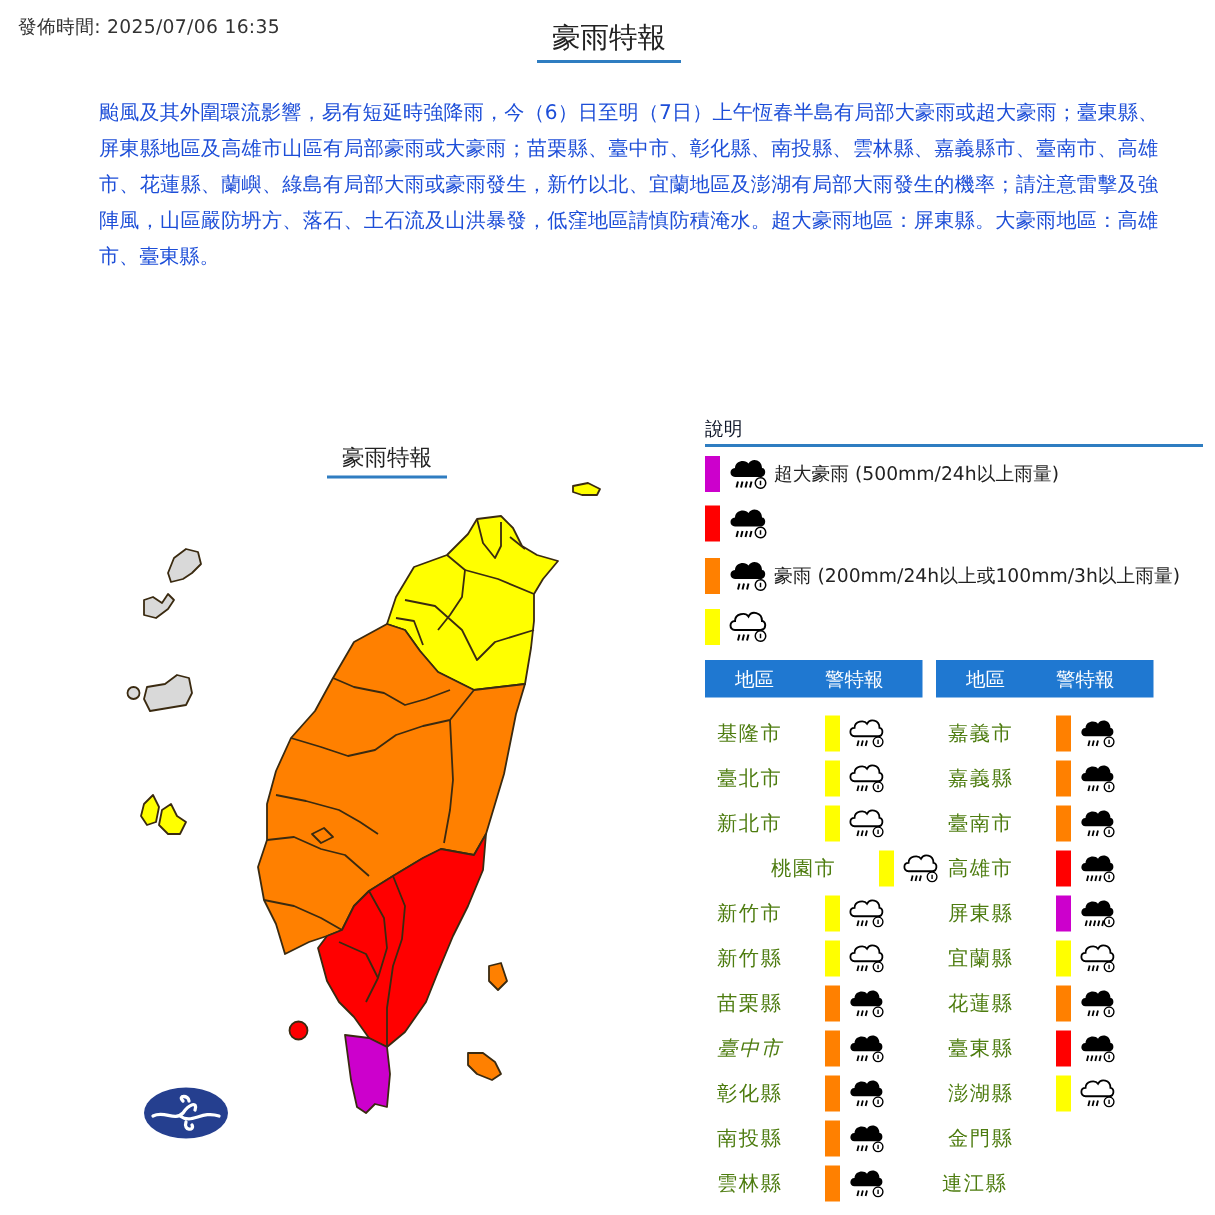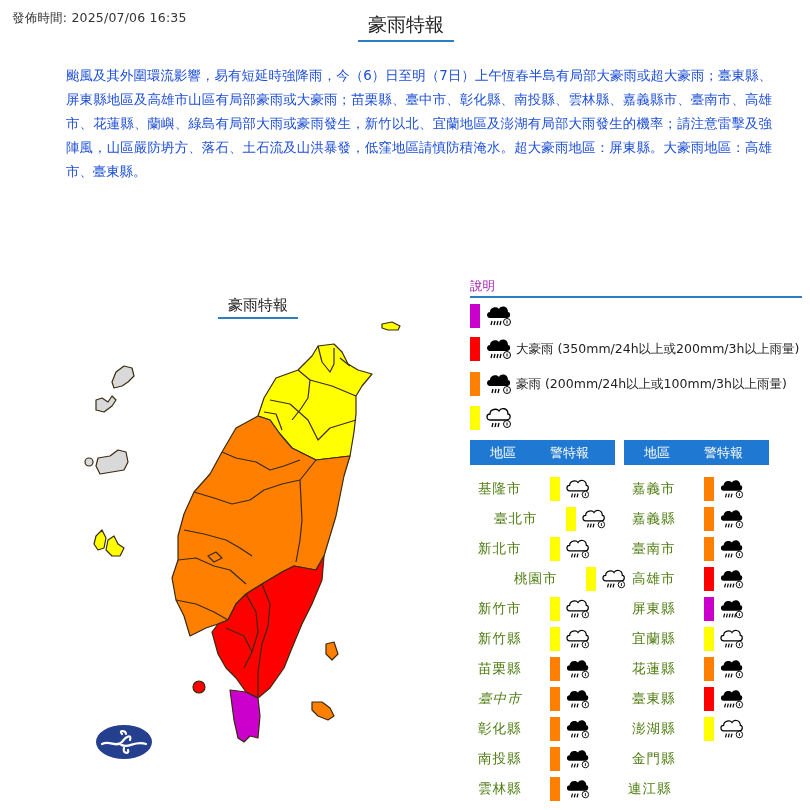--- a/index.html
+++ b/index.html
@@ -7,21 +7,21 @@
          font-family: "DejaVu Sans", "Liberation Sans", sans-serif; color:#222; }
   .issue-time { position:absolute; left:12px; top:10px; font-size:12.5px; color:#333; letter-spacing:0.2px; }
   .main-title { position:absolute; left:358px; top:12px; width:96px; text-align:center; font-size:19px; color:#222;
                 border-bottom:2px solid #2f7dc1; padding-bottom:2px; }
   .desc { position:absolute; left:66px; top:64px; width:706px; font-size:13.4px; line-height:24px; color:#1d4ed8; text-align:justify; }
 
   .map-wrap { position:absolute; left:70px; top:280px; width:380px; height:480px; }
   .map-title { position:absolute; left:218px; top:296px; width:80px; text-align:center; font-size:15px; color:#222;
                border-bottom:2px solid #2f7dc1; padding-bottom:2px; }
 
-  .legend-title { position:absolute; left:470px; top:278px; font-size:12.5px; color:#a21caf; }
+  .legend-title { position:absolute; left:470px; top:278px; font-size:12.5px; color:#0f172a; }
   .legend-rule { position:absolute; left:470px; top:296px; width:332px; height:2px; background:#2f7dc1; }
   .legend-row { position:absolute; left:470px; height:24px; display:flex; align-items:center; }
   .legend-row .swatch { width:10px; height:24px; margin-right:6px; }
   .legend-row .icon { width:26px; height:24px; margin-right:4px; }
   .legend-row .label { font-size:12.5px; color:#222; white-space:nowrap; }
 
   .tbl-head { position:absolute; top:440px; height:25px; background:#1f78d1; color:#fff; font-size:13px;
               display:flex; align-items:center;text-align:center; }
   .tbl-head span { position:absolute; }
   .row { position:absolute; height:26px; display:flex; align-items:center; }
@@ -96,32 +96,32 @@
 <div class="legend-row" style="top:304px">
   <div class="swatch" style="background:#cc00cc"></div>
   <div class="icon">
     <svg width="26" height="24" viewBox="0 0 26 24">
         <path d="M4,14 C0,14 0,8 4,8 C4,3 11,2 13,5 C15,1 22,2 22,8 C25,8 25,14 21,14 Z" fill="#000"></path>
         <path d="M6,17 l-1,4 M9,17 l-1,4 M12,17 l-1,4 M15,17 l-1,4" stroke="#000" stroke-width="1.3"></path>
         <circle cx="21" cy="18" r="3.5" fill="#fff" stroke="#000" stroke-width="1"></circle>
         <path d="M21,16.5 v3" stroke="#000" stroke-width="1"></path>
       </svg>
   </div>
+  <span class="label">超大豪雨 (500mm/24h以上雨量)</span>
 </div>
 <div class="legend-row" style="top:337px">
   <div class="swatch" style="background:#ff0000"></div>
   <div class="icon">
     <svg width="26" height="24" viewBox="0 0 26 24">
         <path d="M4,14 C0,14 0,8 4,8 C4,3 11,2 13,5 C15,1 22,2 22,8 C25,8 25,14 21,14 Z" fill="#000"></path>
         <path d="M6,17 l-1,4 M9,17 l-1,4 M12,17 l-1,4 M15,17 l-1,4" stroke="#000" stroke-width="1.3"></path>
         <circle cx="21" cy="18" r="3.5" fill="#fff" stroke="#000" stroke-width="1"></circle>
         <path d="M21,16.5 v3" stroke="#000" stroke-width="1"></path>
       </svg>
   </div>
-  <span class="label">大豪雨 (350mm/24h以上或200mm/3h以上雨量)</span>
 </div>
 <div class="legend-row" style="top:372px">
   <div class="swatch" style="background:#ff8000"></div>
   <div class="icon">
     <svg width="26" height="24" viewBox="0 0 26 24">
         <path d="M4,14 C0,14 0,8 4,8 C4,3 11,2 13,5 C15,1 22,2 22,8 C25,8 25,14 21,14 Z" fill="#000"></path>
         <path d="M7,17 l-1,4 M10,17 l-1,4 M13,17 l-1,4" stroke="#000" stroke-width="1.3"></path>
         <circle cx="21" cy="18" r="3.5" fill="#fff" stroke="#000" stroke-width="1"></circle>
         <path d="M21,16.5 v3" stroke="#000" stroke-width="1"></path>
       </svg>
@@ -155,21 +155,21 @@
       <div class="sw" style="left:80px;background:#ffff00"></div>
       <div class="ic" style="left:96px">
         <svg width="24" height="24" viewBox="0 0 26 24">
           <path d="M4,14 C0,14 0,8 4,8 C4,3 11,2 13,5 C15,1 22,2 22,8 C25,8 25,14 21,14 Z" fill="#fff" stroke="#000" stroke-width="1.3"></path>
           <path d="M7,17 l-1,4 M10,17 l-1,4 M13,17 l-1,4" stroke="#000" stroke-width="1.3"></path>
           <circle cx="21" cy="18" r="3.5" fill="#fff" stroke="#000" stroke-width="1"></circle>
           <path d="M21,16.5 v3" stroke="#000" stroke-width="1"></path>
         </svg>
       </div>
     </div>
-    <div class="row" style="left: 470px; top: 506px; width: 140px; margin-left: 16px;">
+    <div class="row" style="left: 470px; top: 506px; width: 140px;">
       <span class="name" style="left:8px">臺北市</span>
       <div class="sw" style="left:80px;background:#ffff00"></div>
       <div class="ic" style="left:96px">
         <svg width="24" height="24" viewBox="0 0 26 24">
           <path d="M4,14 C0,14 0,8 4,8 C4,3 11,2 13,5 C15,1 22,2 22,8 C25,8 25,14 21,14 Z" fill="#fff" stroke="#000" stroke-width="1.3"></path>
           <path d="M7,17 l-1,4 M10,17 l-1,4 M13,17 l-1,4" stroke="#000" stroke-width="1.3"></path>
           <circle cx="21" cy="18" r="3.5" fill="#fff" stroke="#000" stroke-width="1"></circle>
           <path d="M21,16.5 v3" stroke="#000" stroke-width="1"></path>
         </svg>
       </div>

